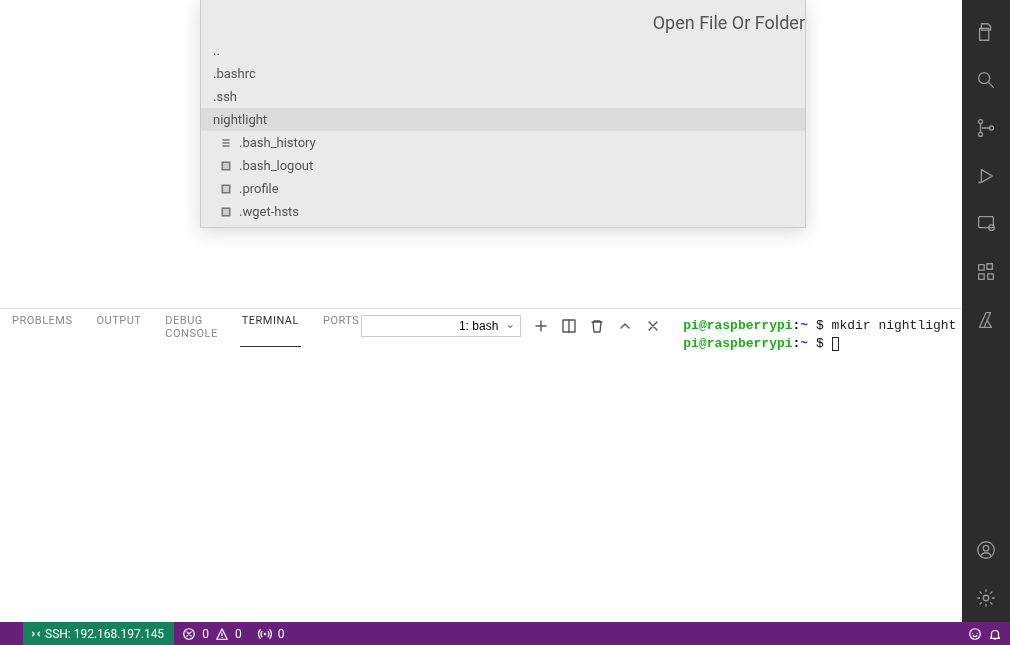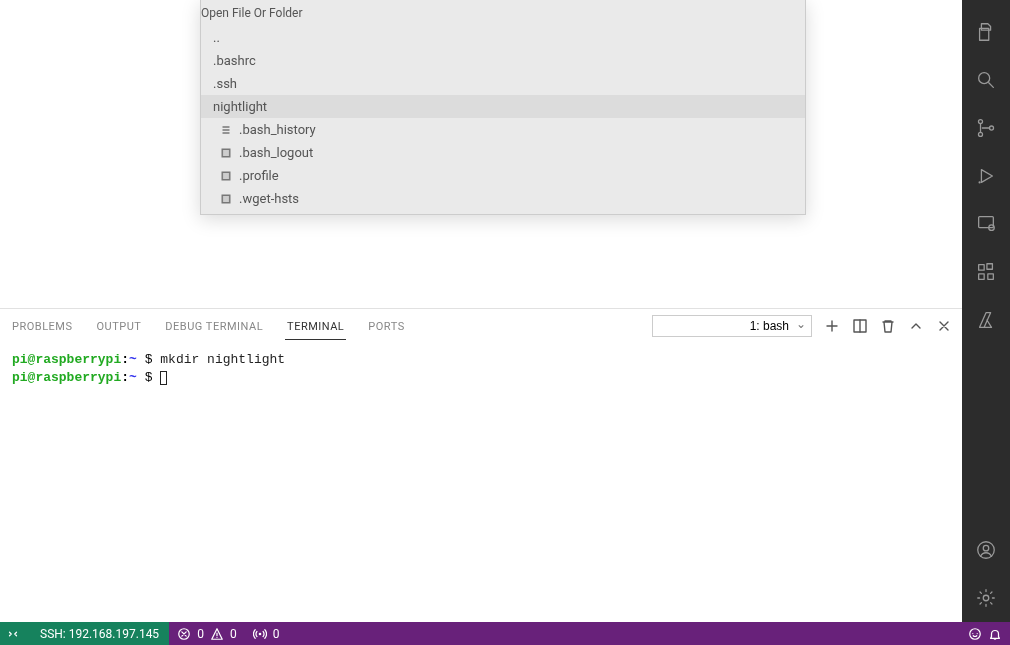--- a/index.html
+++ b/index.html
@@ -29,23 +29,23 @@
 .dialog {
   position: absolute;
   left: 200px; top: 0;
   width: 606px;
   background: #eaeaea;
   border: 1px solid #ccc;
   border-top: none;
   box-shadow: 0 4px 18px rgba(0,0,0,0.15);
 }
 .dialog-title {
-  text-align: left;
-  padding: 6px 0 6px;
-  font-size: 12px;
+  text-align: right;
+  padding: 12px 0 6px;
+  font-size: 18px;
   color: #555;
 }
 .dialog-input-row {
   display: flex;
   gap: 6px;
   padding: 6px 8px 8px;
   align-items: stretch;
 }
 .path-input {
   flex: 1;
@@ -84,21 +84,21 @@
   display: inline-flex;
   align-items: center; justify-content: center;
   color: #777;
   font-size: 10px;
 }
 
 .panel {
   height: 314px;
   border-top: 1px solid #e1e1e1;
   display: flex;
-  flex-direction: column;
+  flex-direction: row;
   background: #fff;
 }
 .panel-tabs-row {
   display: flex;
   align-items: center;
   height: 34px;
   padding: 0 10px;
 }
 .panel-tabs { display: flex; gap: 20px; }
 .panel-tab {
@@ -196,21 +196,22 @@
   display: flex;
   align-items: center;
   font-size: 12px;
 }
 .sb-remote {
   background: #16825d;
   height: 100%;
   display: flex;
   align-items: center;
   padding: 0 10px 0 6px;
-  gap: 20px;
+  gap: 2px;
+  margin-left: 23px;
 }
 .sb-group {
   display: flex;
   align-items: center;
   gap: 6px;
   padding: 0 8px;
 }
 .sb-spacer { flex: 1; }
 .sb-icon {
   display: inline-flex;
@@ -270,21 +271,21 @@
           </div>
         </div>
     </div>
   </div>
 
   <div class="panel">
     <div class="panel-tabs-row">
       <div class="panel-tabs" id="panel-tabs">
           <div class="panel-tab">PROBLEMS</div>
           <div class="panel-tab">OUTPUT</div>
-          <div class="panel-tab">DEBUG TERMINAL</div>
+          <div class="panel-tab">DEBUG CONSOLE</div>
           <div class="panel-tab active">TERMINAL</div>
           <div class="panel-tab">PORTS</div>
         </div>
       <div class="panel-actions">
         <span class="select-wrap">
           <select class="term-select">
             <option>1: bash</option>
           </select>
         </span>
         <span class="panel-icon">

